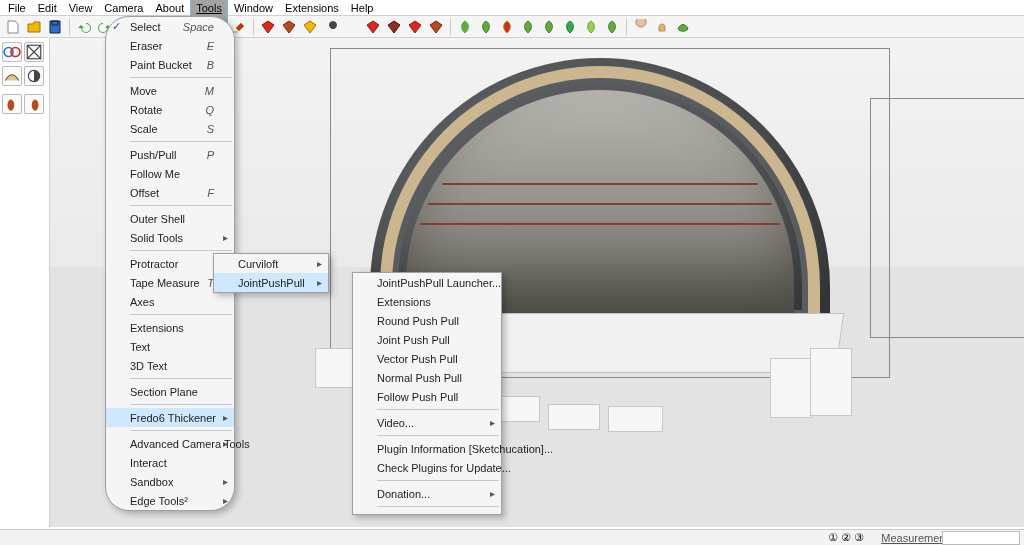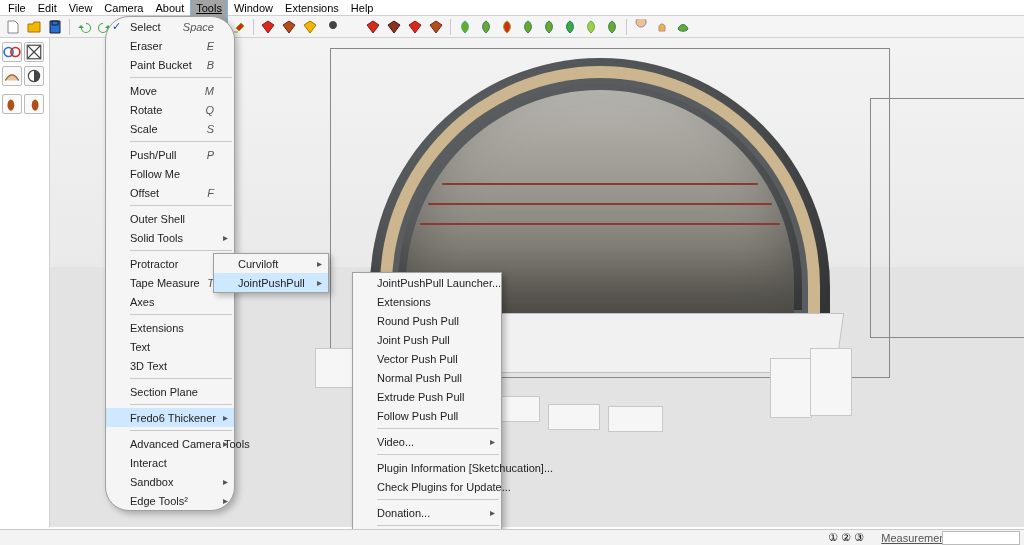--- a/index.html
+++ b/index.html
@@ -332,21 +332,20 @@
     <div class="item sub">Curviloft</div>
     <div class="item hover sub">JointPushPull</div>
   </div>
 <div class="menu m-jpp" id="m-jpp" style="left: 352px;">
     <div class="item">JointPushPull Launcher...</div>
     <div class="item">Extensions</div>
     <div class="item">Round Push Pull</div>
     <div class="item">Joint Push Pull</div>
     <div class="item">Vector Push Pull</div>
     <div class="item">Normal Push Pull</div>
-    <div class="item">Extrude Push Pull</div>
     <div class="item">Follow Push Pull</div>
     <div class="sep"></div>
     <div class="item sub">Video...</div>
     <div class="sep"></div>
     <div class="item">Plugin Information [Sketchucation]...</div>
     <div class="item">Check Plugins for Update...</div>
     <div class="sep"></div>
     <div class="item sub">Donation...</div>
     <div class="sep"></div>
   </div>

